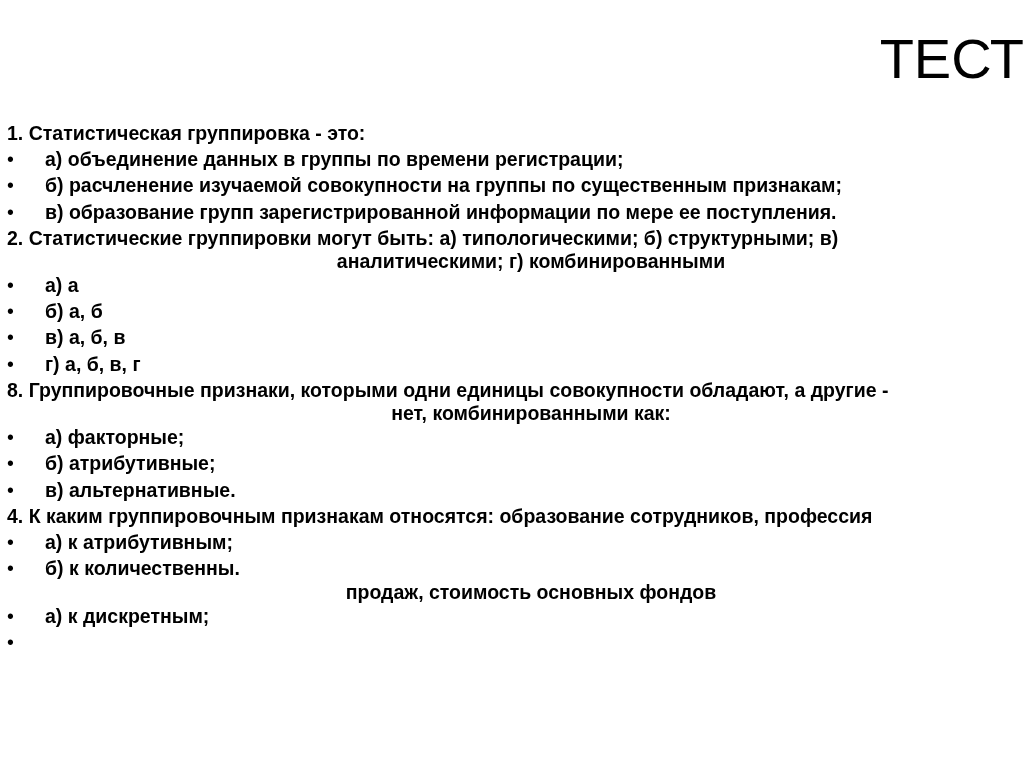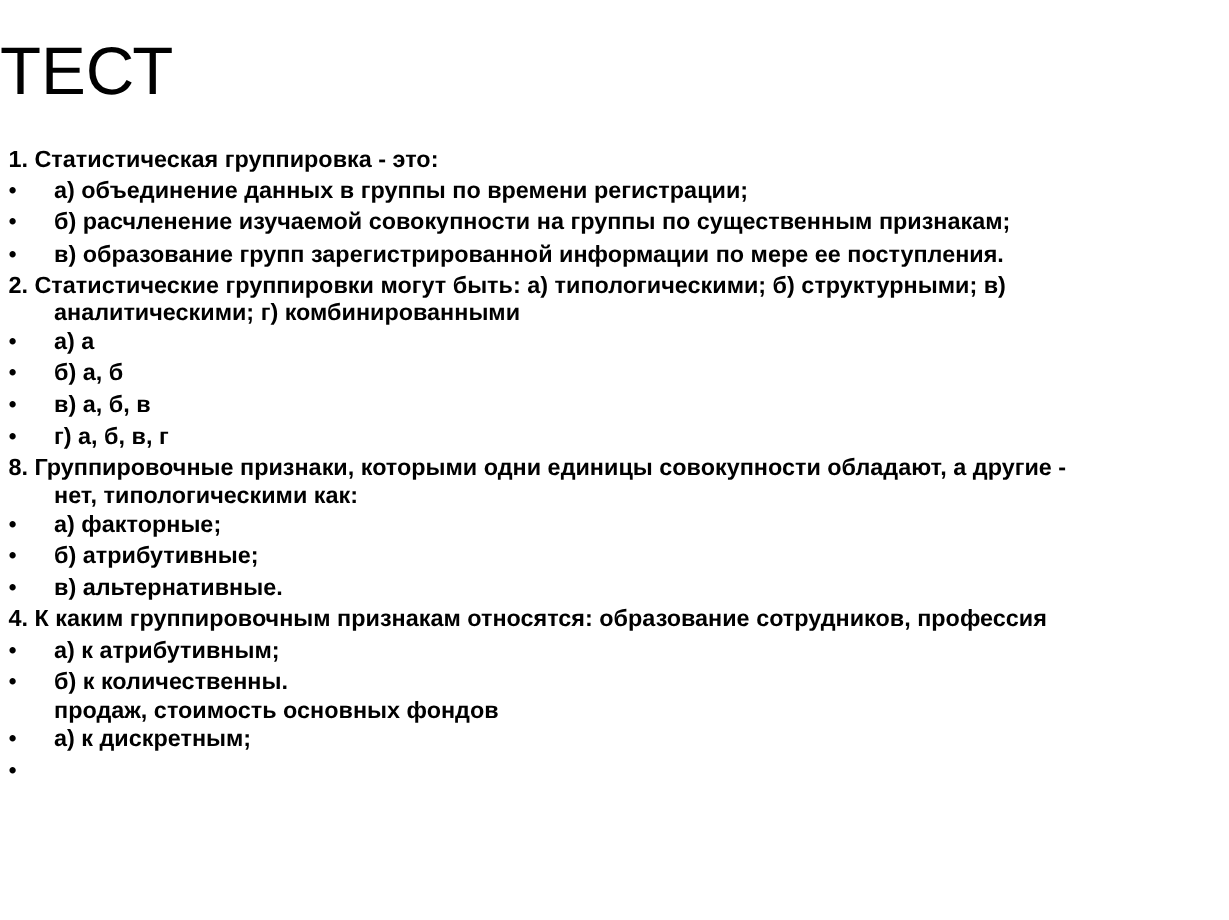--- a/index.html
+++ b/index.html
@@ -13,21 +13,21 @@
       position: relative;
       overflow: hidden;
       font-family: "Liberation Sans", sans-serif;
       color: #000000;
     }
     .title {
       position: absolute;
       left: 0;
       top: 24px;
       width: 1024px;
-      text-align: left;
+      text-align: right;
       font-size: 56px;
       line-height: 70px;
       font-weight: normal;
     }
     .content {
       position: absolute;
       left: 7px;
       top: 120px;
       width: 1010px;
     }
@@ -37,20 +37,21 @@
       line-height: 26.3px;
       white-space: nowrap;
     }
     .q {
       font-weight: bold;
     }
     .q .cont {
       display: block;
       padding-left: 38px;
       line-height: 21px;
+      text-align: center;
     }
     .q .first {
       display: block;
       line-height: 26px;
     }
     .opt {
       font-weight: bold;
       padding-left: 38px;
     }
     .opt .bullet {
@@ -99,21 +100,21 @@
     <span class="bullet">•</span>
     <span>в) а, б, в</span>
   </div>
   <div class="line opt">
     <span class="bullet">•</span>
     <span>г) а, б, в, г</span>
   </div>
 
   <div class="line q">
     <span class="first">8. Группировочные признаки, которыми одни единицы совокупности обладают, а другие  -</span>
-    <span class="cont">нет, типологическими как:</span>
+    <span class="cont">нет, комбинированными как:</span>
   </div>
   <div class="line opt">
     <span class="bullet">•</span>
     <span>а) факторные;</span>
   </div>
   <div class="line opt">
     <span class="bullet">•</span>
     <span>б) атрибутивные;</span>
   </div>
   <div class="line opt">

